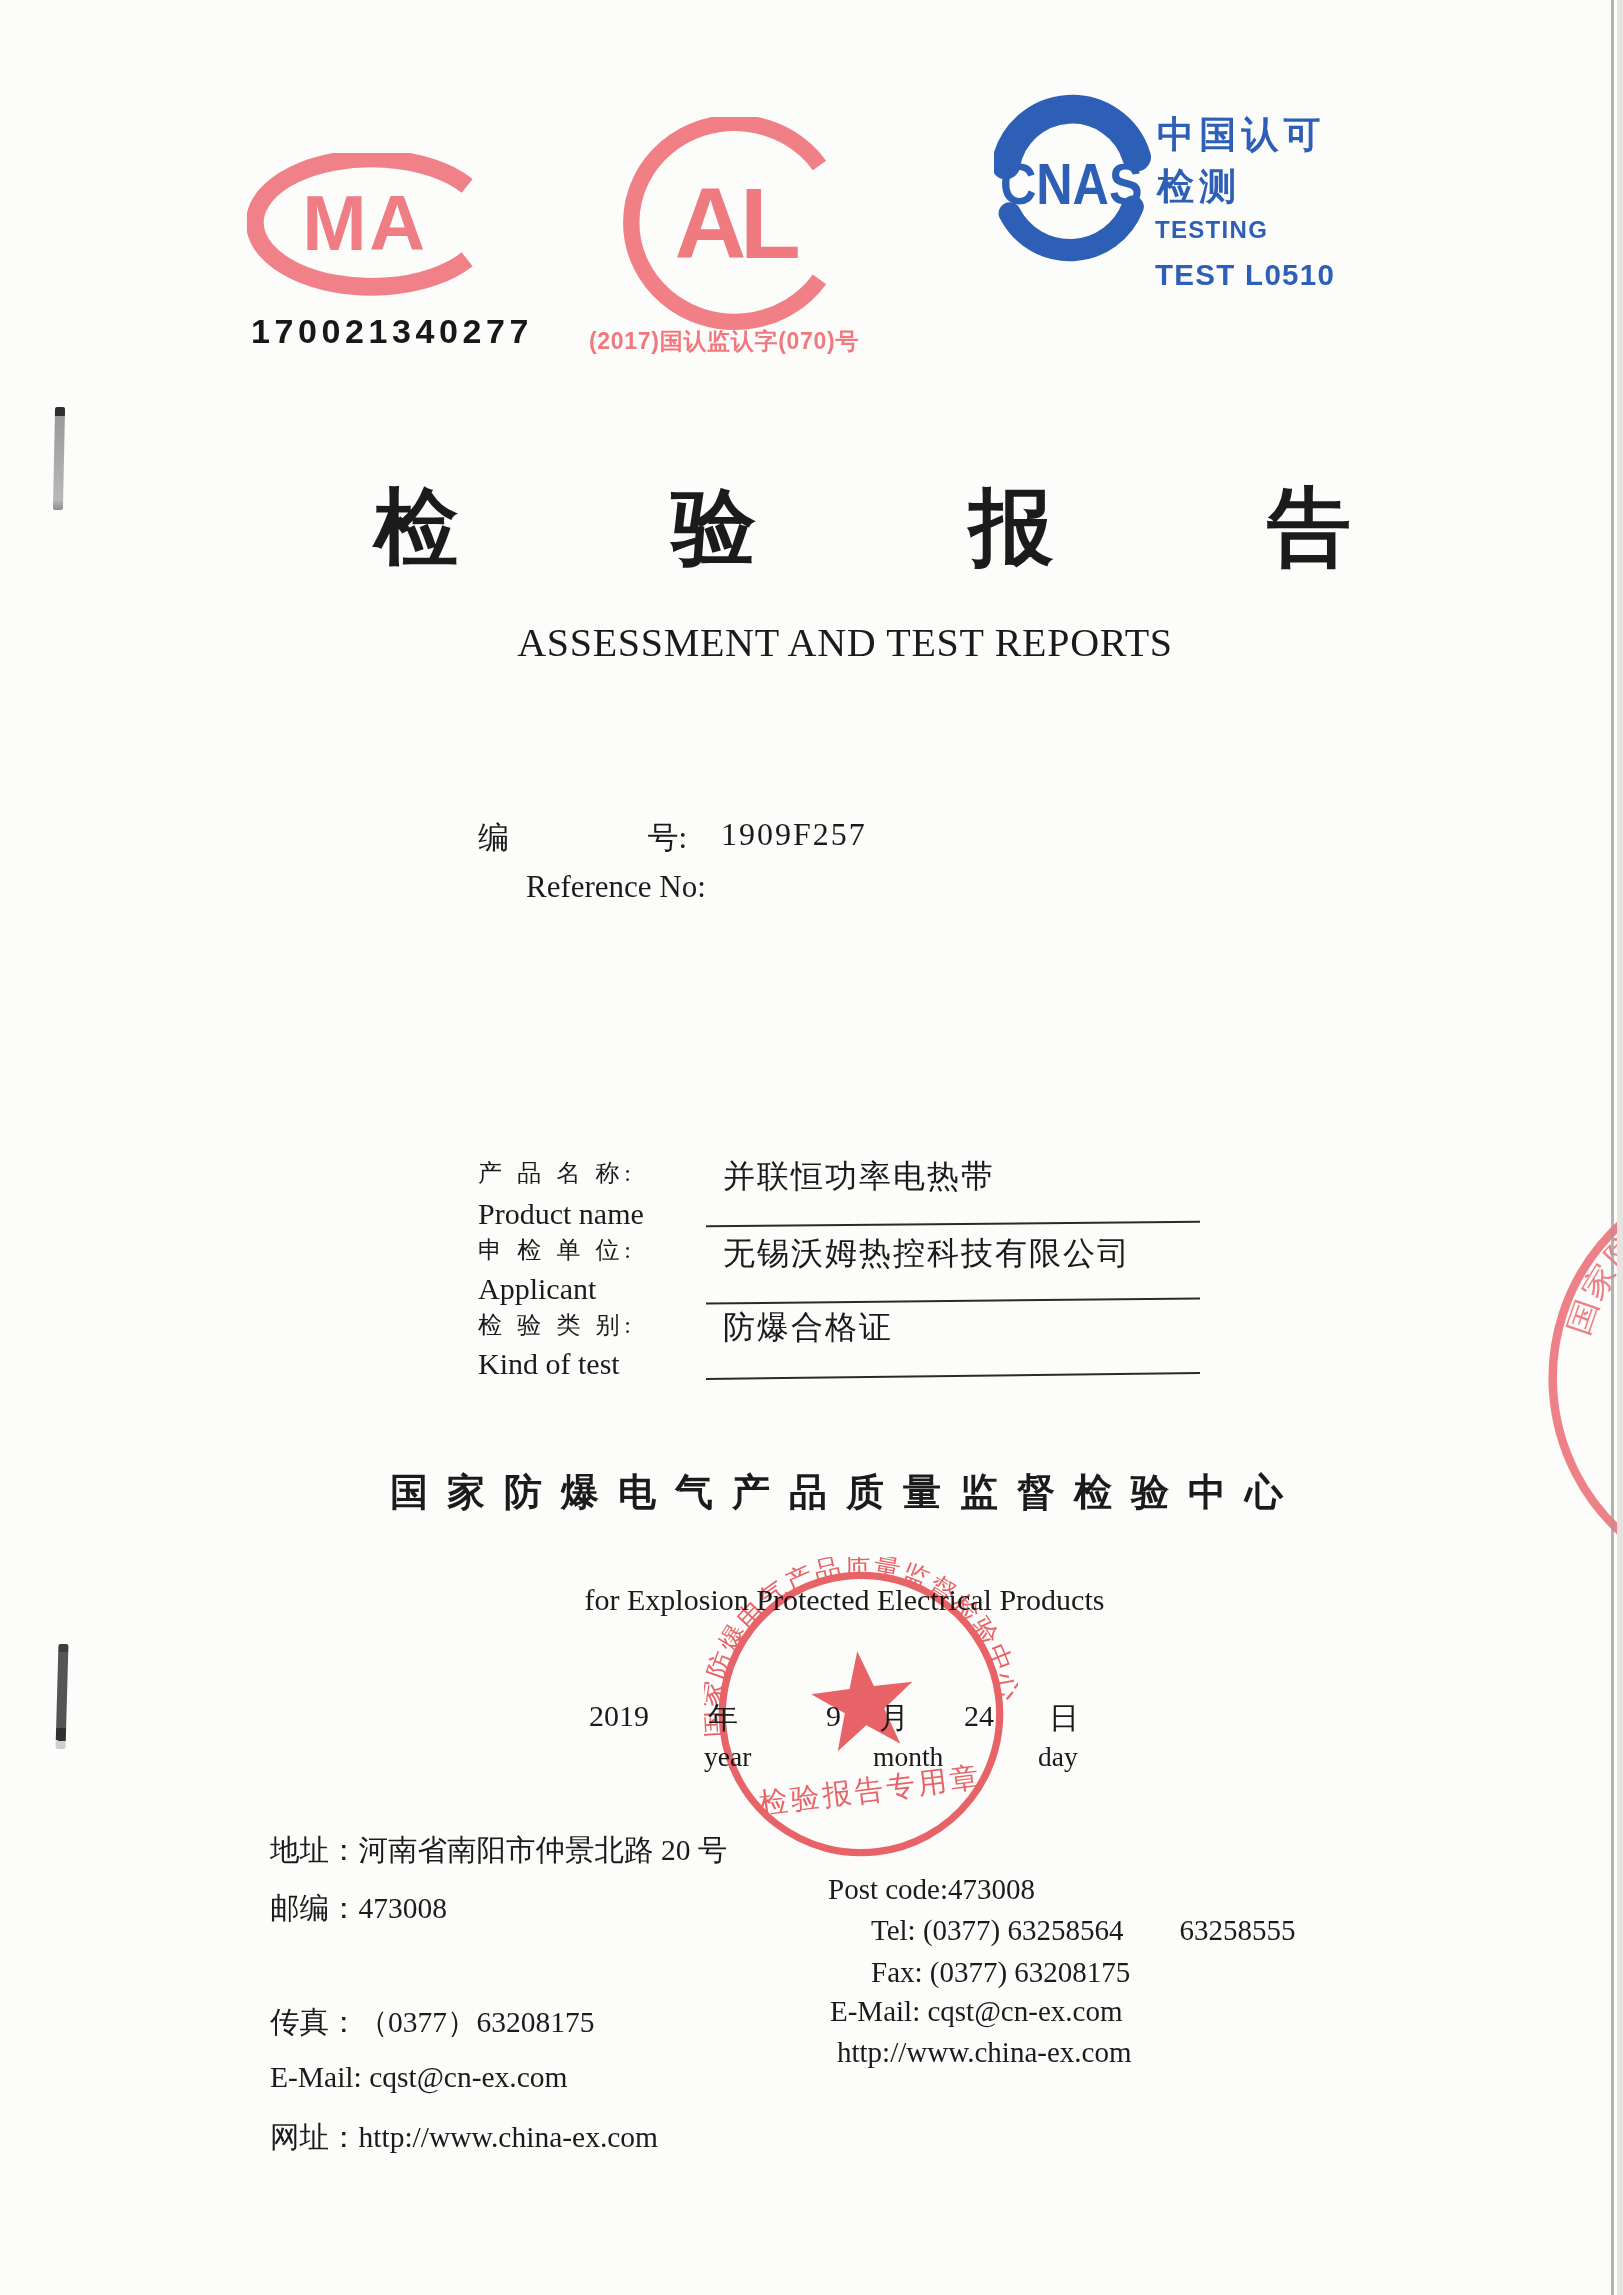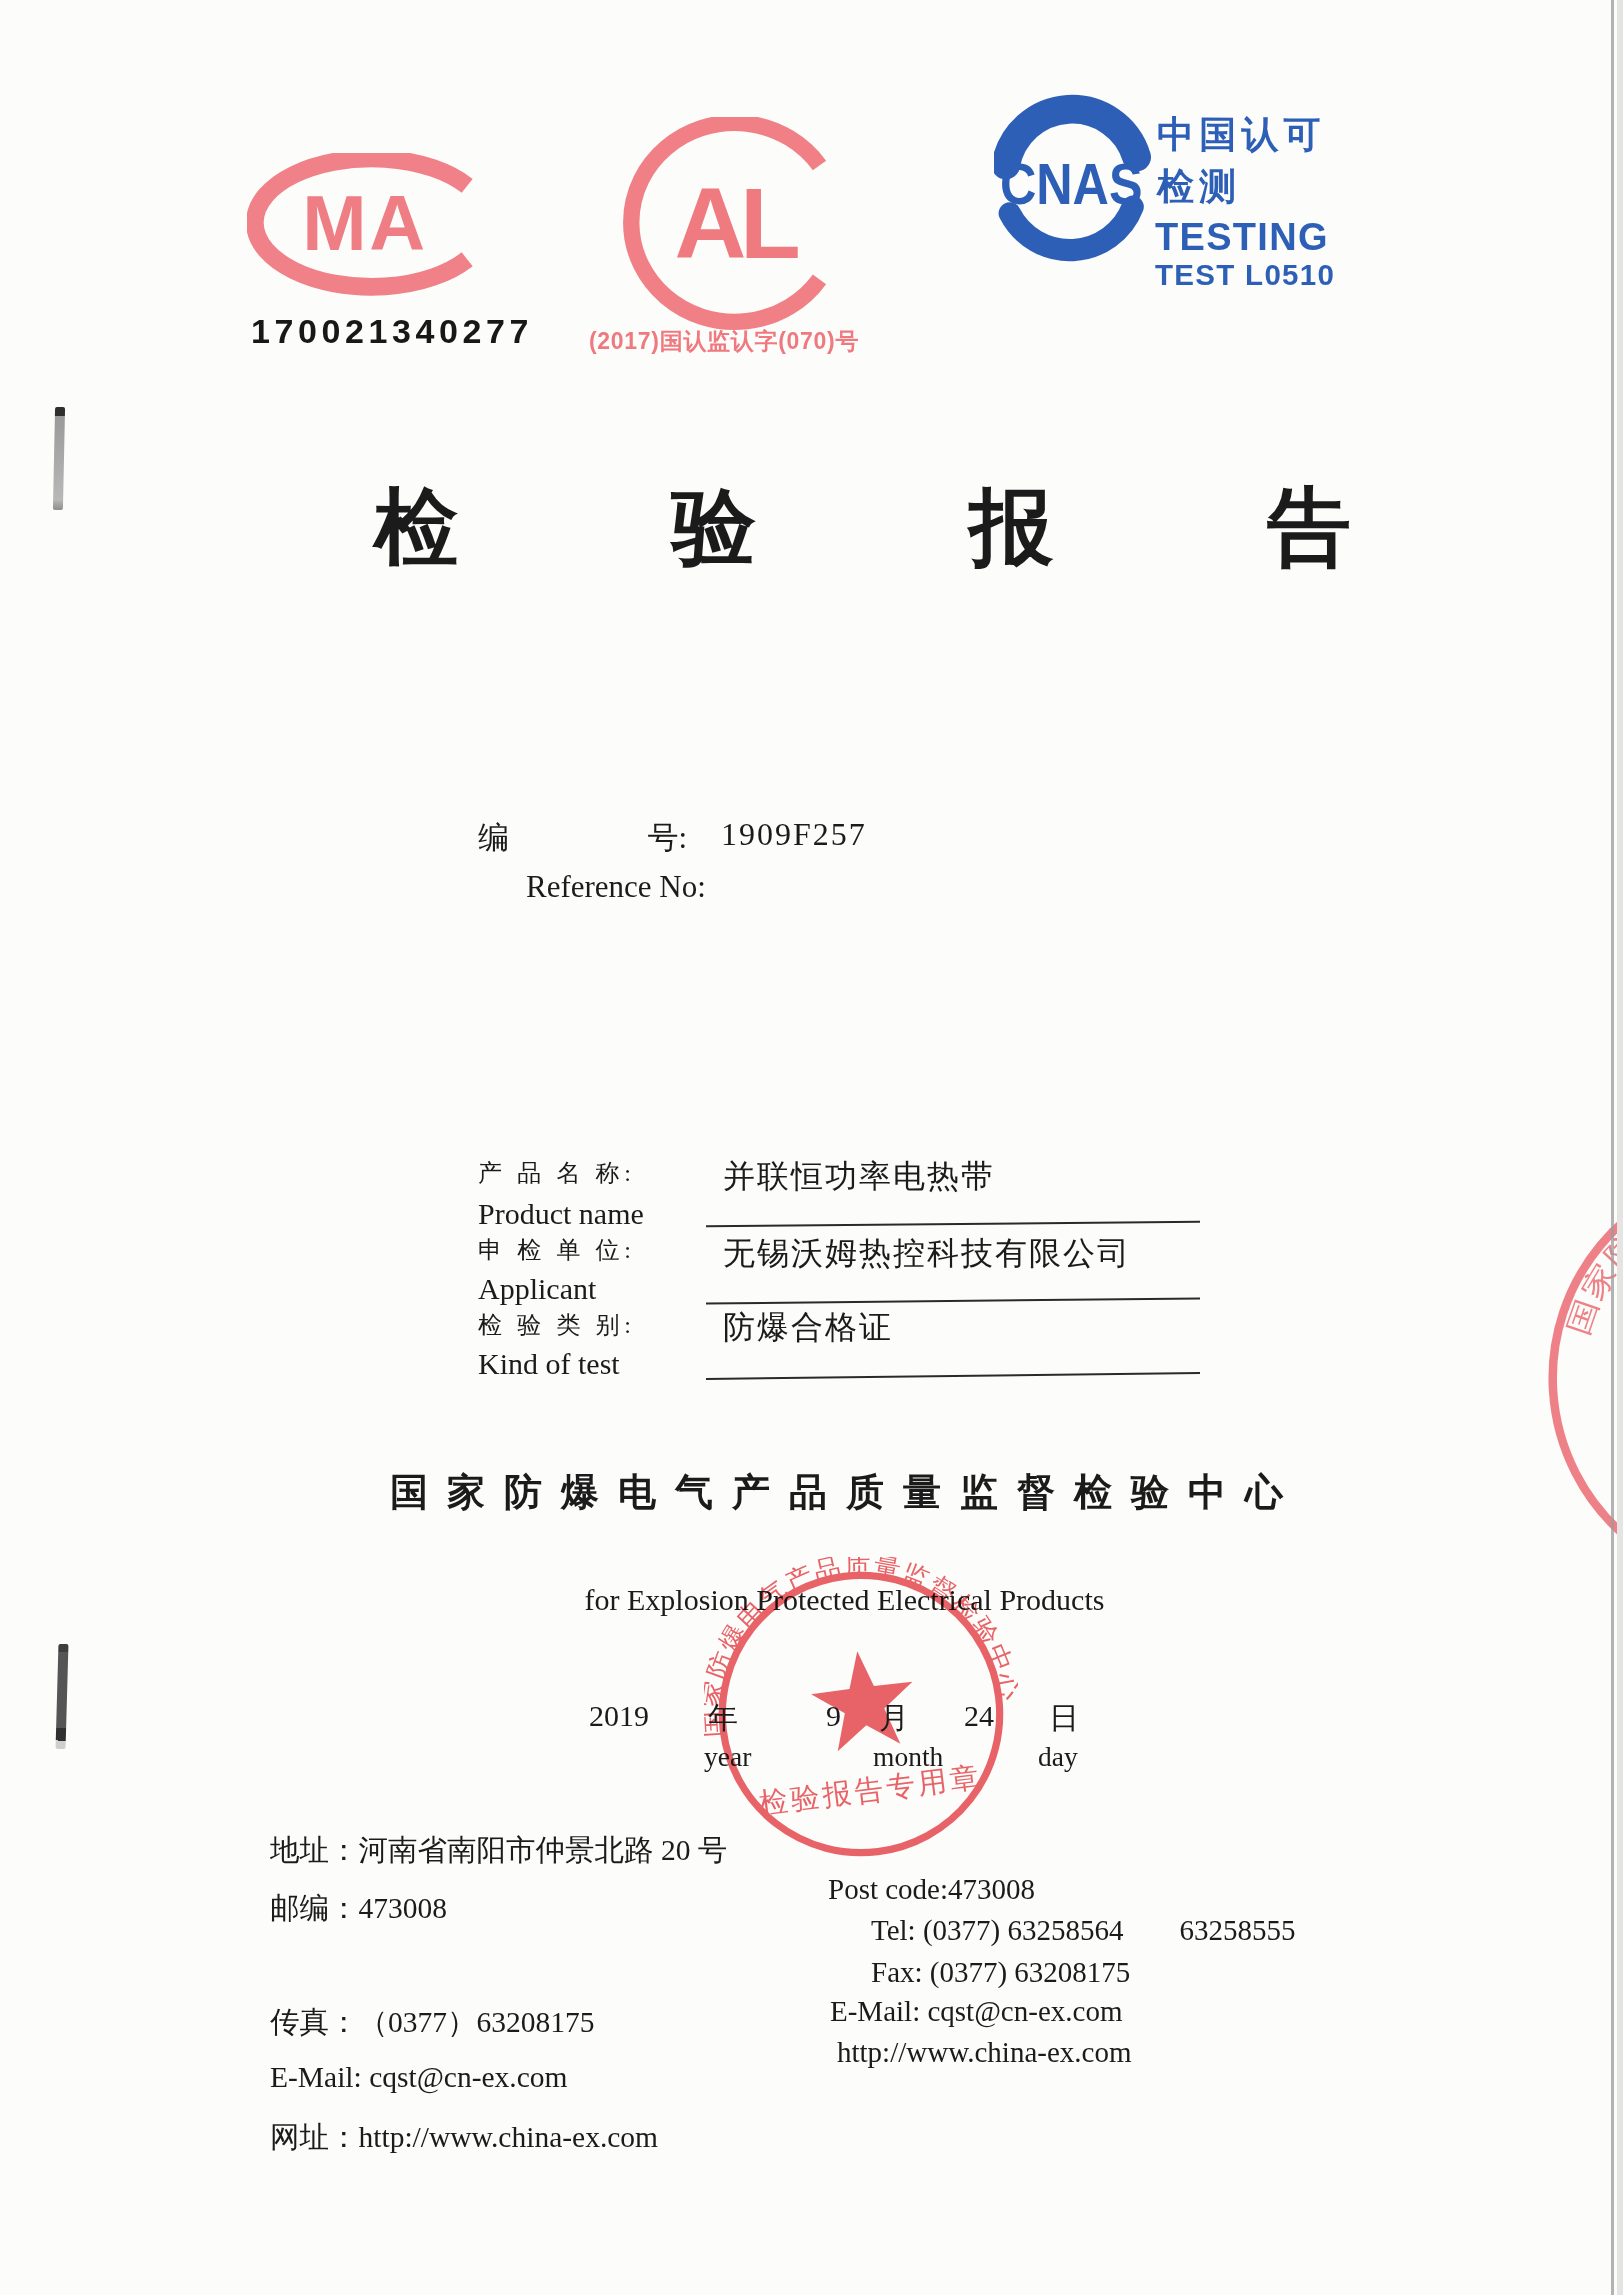--- a/index.html
+++ b/index.html
@@ -21,21 +21,21 @@
   }
   .al-caption{
     left:589px;top:326px;width:295px;
     font-family:"Liberation Sans","DejaVu Sans",sans-serif;
     font-size:23px;font-weight:700;color:#ee6e74;opacity:.92;
     letter-spacing:0.7px;
   }
   .cnas-text{font-family:"Liberation Sans","DejaVu Sans",sans-serif;color:#2e5fb7;}
   .cnas-zh1{left:1157px;top:110px;font-size:37px;font-weight:600;letter-spacing:5.2px;}
   .cnas-zh2{left:1157px;top:162px;font-size:37px;font-weight:600;letter-spacing:5.2px;}
-  .cnas-en1{left:1155px;top:216px;font-size:38px;font-weight:700;letter-spacing:1.3px;}
+  .cnas-en1{left:1155px;top:216px;font-size:24px;font-weight:700;letter-spacing:1.3px;}
   .cnas-en2{left:1155px;top:258px;font-size:29.5px;font-weight:700;letter-spacing:1.3px;}
   
   .staple{width:9.8px;border-radius:2px;}
   .staple-1{left:54px;top:407px;height:103px;
     background:linear-gradient(180deg,#2f2f2f 0 9.2px,#9a9a9a 9.2px,#b8b8b8 90%,#8d8d8d);
     transform:rotate(1.2deg);}
   .staple-2{left:57px;top:1644px;height:105px;
     background:linear-gradient(180deg,#3d3d3d 0 7.9px,#555 7.9px 80%,#303030 80% 92%,#cfcfcf 92%);
     transform:rotate(1.6deg);}
   
@@ -99,20 +99,21 @@
 
   <div class="abs staple staple-1"></div>
   <div class="abs staple staple-2"></div>
 
   <div class="abs title-row">
     <span>检</span>
     <span>验</span>
     <span>报</span>
     <span>告</span>
   </div>
+  <div class="abs subtitle">ASSESSMENT AND TEST REPORTS</div>
 
   <div class="abs ref-label">
     <span>编</span>
     <span>号:</span>
   </div>
   <div class="abs ref-value">1909F257</div>
   <div class="abs ref-en">Reference No:</div>
 
   <div class="abs f-zh" style="left:478px;top:1157px;">产 品 名 称:</div>
   <div class="abs f-val" style="left:723px;top:1155px;">并联恒功率电热带</div>

